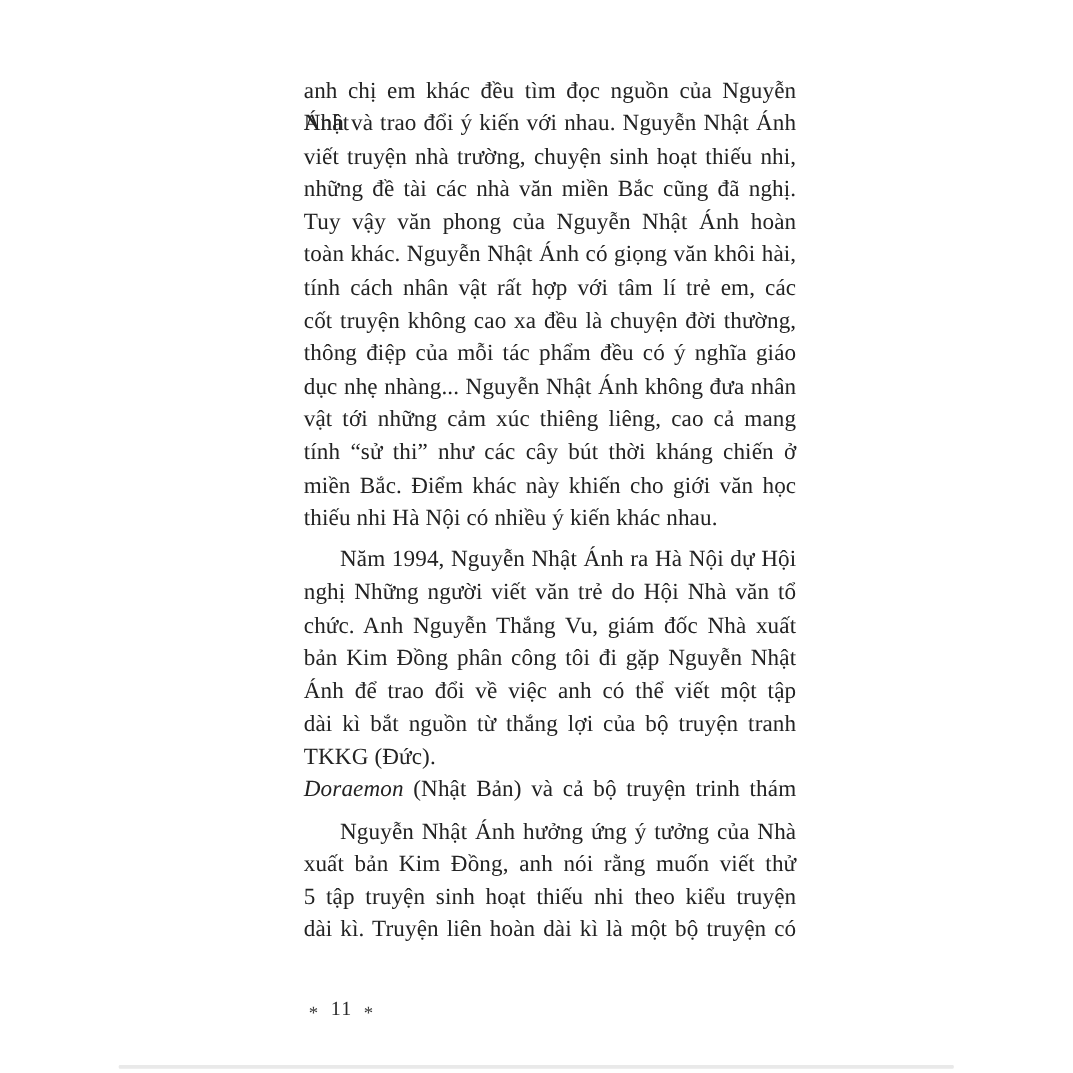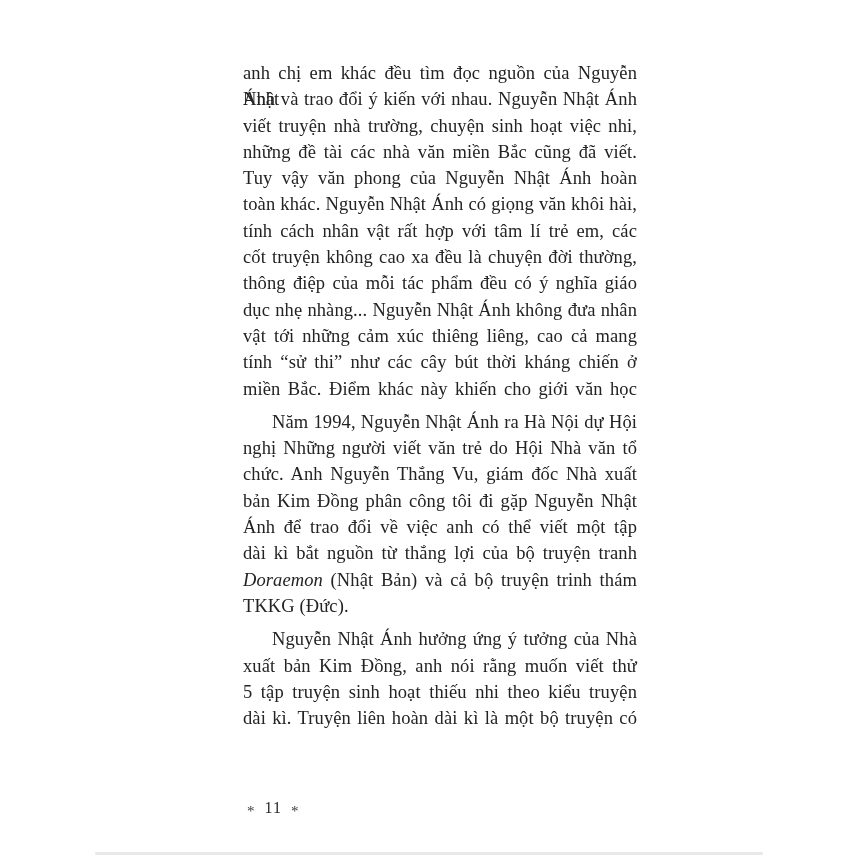--- a/index.html
+++ b/index.html
@@ -85,41 +85,42 @@
 </style>
 </head>
 <body>
 
 <div class="book-page">
 
   <div class="text-column" id="text-column">
       <div class="paragraph">
         <div class="line">anh chị em khác đều tìm đọc nguồn của Nguyễn Nhật</div>
         <div class="line">Ánh và trao đổi ý kiến với nhau. Nguyễn Nhật Ánh</div>
-        <div class="line">viết truyện nhà trường, chuyện sinh hoạt việc nhi,</div>
-        <div class="line">những đề tài các nhà văn miền Bắc cũng đã viết.</div>
+        <div class="line">viết truyện nhà trường, chuyện sinh hoạt thiếu nhi,</div>
+        <div class="line">những đề tài các nhà văn miền Bắc cũng đã nghị.</div>
         <div class="line">Tuy vậy văn phong của Nguyễn Nhật Ánh hoàn</div>
         <div class="line">toàn khác. Nguyễn Nhật Ánh có giọng văn khôi hài,</div>
         <div class="line">tính cách nhân vật rất hợp với tâm lí trẻ em, các</div>
         <div class="line">cốt truyện không cao xa đều là chuyện đời thường,</div>
         <div class="line">thông điệp của mỗi tác phẩm đều có ý nghĩa giáo</div>
         <div class="line">dục nhẹ nhàng... Nguyễn Nhật Ánh không đưa nhân</div>
         <div class="line">vật tới những cảm xúc thiêng liêng, cao cả mang</div>
         <div class="line">tính “sử thi” như các cây bút thời kháng chiến ở</div>
         <div class="line">miền Bắc. Điểm khác này khiến cho giới văn học</div>
+        <div class="line last-line">thiếu nhi Hà Nội có nhiều ý kiến khác nhau.</div>
       </div>
       <div class="paragraph">
         <div class="line indented">Năm 1994, Nguyễn Nhật Ánh ra Hà Nội dự Hội</div>
         <div class="line">nghị Những người viết văn trẻ do Hội Nhà văn tổ</div>
         <div class="line">chức. Anh Nguyễn Thắng Vu, giám đốc Nhà xuất</div>
         <div class="line">bản Kim Đồng phân công tôi đi gặp Nguyễn Nhật</div>
         <div class="line">Ánh để trao đổi về việc anh có thể viết một tập</div>
         <div class="line">dài kì bắt nguồn từ thắng lợi của bộ truyện tranh</div>
+        <div class="line last-line">TKKG (Đức).</div>
         <div class="line"><em>Doraemon</em><span> (Nhật Bản) và cả bộ truyện trinh thám</span></div>
-        <div class="line last-line">TKKG (Đức).</div>
       </div>
       <div class="paragraph">
         <div class="line indented">Nguyễn Nhật Ánh hưởng ứng ý tưởng của Nhà</div>
         <div class="line">xuất bản Kim Đồng, anh nói rằng muốn viết thử</div>
         <div class="line">5 tập truyện sinh hoạt thiếu nhi theo kiểu truyện</div>
         <div class="line">dài kì. Truyện liên hoàn dài kì là một bộ truyện có</div>
       </div>
     </div>
 
   <div class="page-footer">

